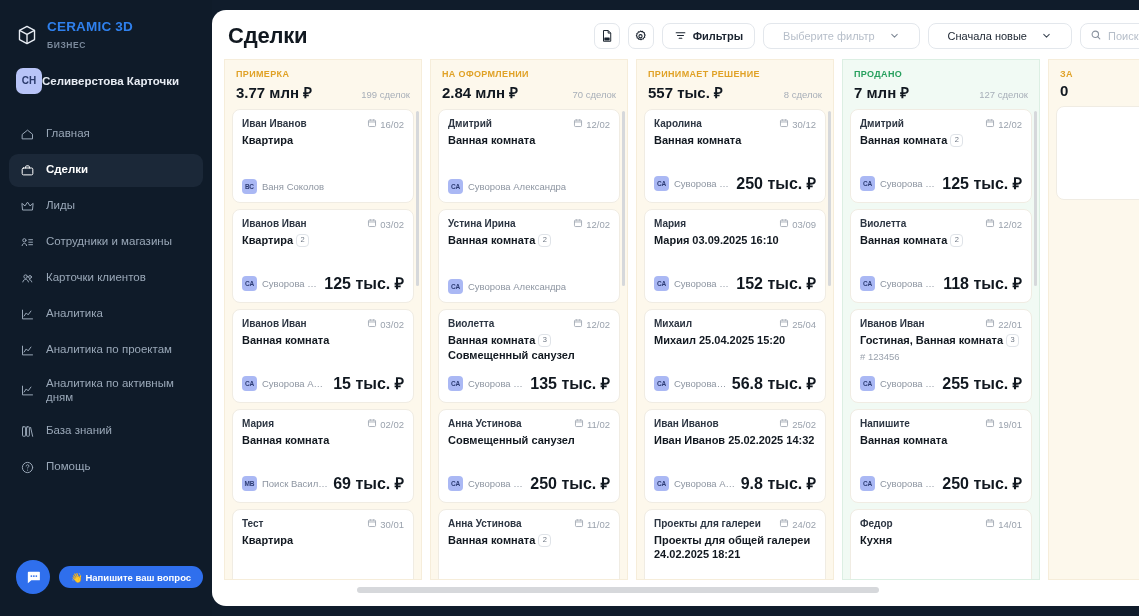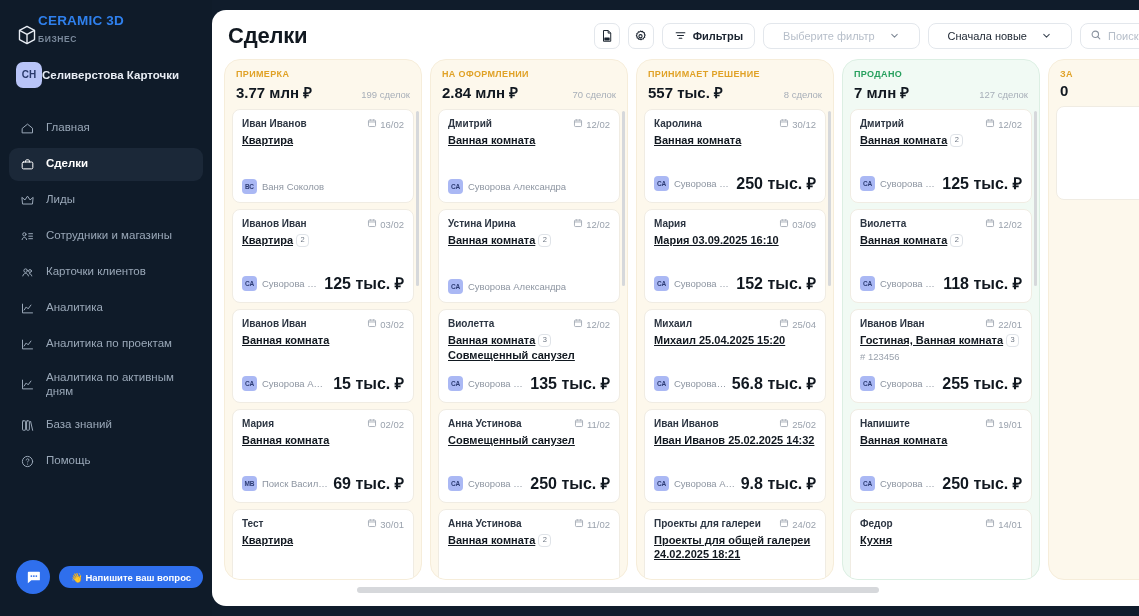--- a/index.html
+++ b/index.html
@@ -19,22 +19,22 @@
   
   .sidebar {
     width: 212px;
     flex: 0 0 212px;
     background: #0f1b29;
     display: flex;
     flex-direction: column;
     position: relative;
   }
   .brand {
-    display: flex; align-items: flex-end; 
-    padding: 12px 0 0 16px;
+    display: flex; align-items: center; gap: 9px;
+    padding: 18px 0 0 16px;
   }
   .brand-logo svg { display: block; }
   .brand-text { line-height: 1.05; }
   .brand-name {
     font-size: 13.5px; font-weight: bold; letter-spacing: .2px;
     color: #2f80ed;
   }
   .brand-sub {
     font-size: 8.5px; font-weight: bold; letter-spacing: .6px;
     color: #7b8a9c; margin-top: 1px;
@@ -158,21 +158,21 @@
   .board {
     flex: 1;
     display: flex;
     gap: 8px;
     padding: 0 0 0 12px;
     overflow: hidden;
     position: relative;
   }
   .column {
     width: 198px; flex: 0 0 198px;
-    border-radius: 16px;
+    border-radius: 0;
     background: #fdf8ec;
     border: 1px solid #f6edda;
     display: flex; flex-direction: column;
     overflow: hidden;
     margin-bottom: 26px;
     justify-content: center;
   }
   .column.sold {
     background: #f1faf4;
     border-color: #dcefe3;
@@ -223,21 +223,21 @@
     font-size: 10px; font-weight: bold; color: #2c3542;
     flex: 1; padding-right: 6px; line-height: 1.2;
   }
   .card-date {
     font-size: 9.5px; color: #9aa2ad;
     display: flex; align-items: center; gap: 3px;
     white-space: nowrap; flex: 0 0 auto;
   }
   .card-title {
     font-size: 11px; font-weight: bold; color: #111820;
-    margin-top: 3px; line-height: 1.3; text-decoration: underline;
+    margin-top: 3px; line-height: 1.3;
   }
   .title-badge {
     display: inline-flex; align-items: center; justify-content: center;
     min-width: 13px; height: 13px; padding: 0 3px;
     border: 1px solid #dfe3e8; border-radius: 4px;
     font-size: 7.5px; font-weight: normal; color: #6d7683;
     vertical-align: middle; margin-left: 3px;
     position: relative; top: -1px;
   }
   .card-ref {

